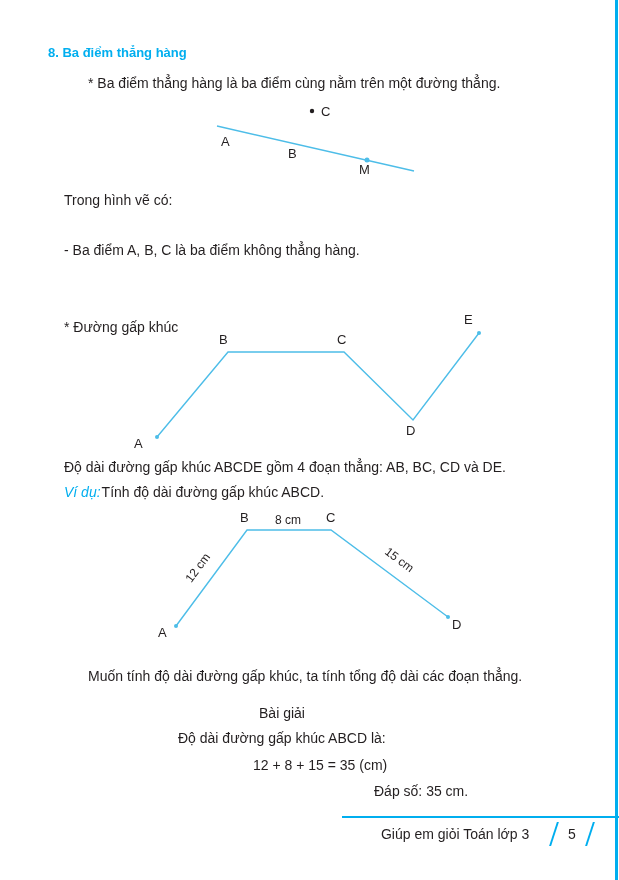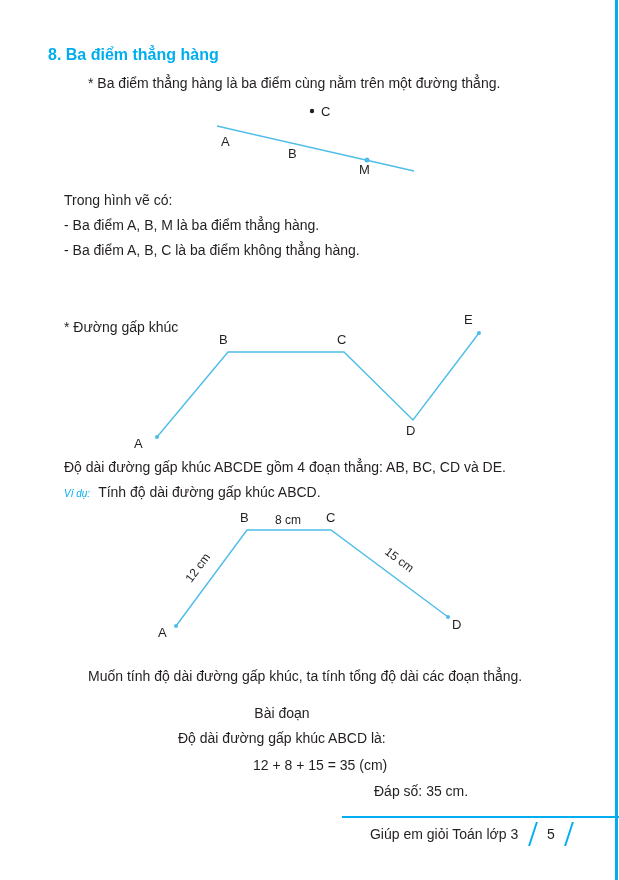--- a/index.html
+++ b/index.html
@@ -4,38 +4,38 @@
 <style>
   * { margin:0; padding:0; box-sizing:border-box; }
   html,body { width:619px; height:880px; }
   body { background:#ffffff; }
   .page {
     position:relative; width:619px; height:880px; background:#ffffff;
     font-family:"Liberation Sans", sans-serif; color:var(--text, #231f20);
     overflow:hidden;
   }
   .abs { position:absolute; }
-  .heading { font-size:16px; font-weight:bold; color:var(--accent, #00aeef); line-height:1.2; }
+  .heading { font-size:13px; font-weight:bold; color:var(--accent, #00aeef); line-height:1.2; }
   .body-text { font-size:14px; line-height:1.2; color:var(--text, #231f20); }
-  .example-label { font-size:10px; font-style:italic; color:var(--accent, #00aeef); margin-right:8px; }
+  .example-label { font-size:14px; font-style:italic; color:var(--accent, #00aeef); margin-right:1px; }
   .centered { left:0; width:564px; text-align:center; }
   .accent-stripe { position:absolute; top:0; right:1px; width:3px; height:100%; background:var(--accent, #00aeef); }
 
   svg { display:block; }
   .fig-line { stroke:var(--line, #4dbde8); stroke-width:1.4; fill:none; }
   .fig-dot { fill:var(--line, #4dbde8); }
   .fig-dot-dark { fill:var(--text, #231f20); }
   .fig-label { font-family:"Liberation Sans", sans-serif; font-size:13px; fill:var(--text, #231f20); }
   .fig-measure { font-size:12px; }
 
   .footer {
     position:absolute; left:342px; top:816px; width:277px; height:33px;
     border-top:2px solid var(--accent, #00aeef);
     display:flex; align-items:center; justify-content:flex-end;
-    gap:14px; padding-right:49px; font-size:14px;
+    gap:24px; padding-right:28px; font-size:14px;
   }
   .page-num-box {
     display:flex; align-items:center; justify-content:center;
     height:24px; padding:0 13px;
     border-left:2px solid var(--accent, #00aeef);
     border-right:2px solid var(--accent, #00aeef);
     transform:skewX(-18deg);
   }
   .page-num-box .unskew { transform:skewX(18deg); display:block; }
 </style>
@@ -54,21 +54,20 @@
     <line class="fig-line" x1="217" y1="31" x2="414" y2="76"></line>
     <circle class="fig-dot-dark" cx="312" cy="16" r="2.2"></circle>
     <circle class="fig-dot" cx="367" cy="65" r="2.5"></circle>
     <text class="fig-label" x="221" y="51">A</text>
     <text class="fig-label" x="288" y="63">B</text>
     <text class="fig-label" x="359" y="79">M</text>
     <text class="fig-label" x="321" y="21">C</text>
   </svg>
 
   <p class="abs body-text" style="top:192px; left:64px;">Trong hình vẽ có:</p>
-  <p class="abs body-text" style="top:217px; left:64px;">- Ba điểm A, B, M là ba điểm thẳng hàng.</p>
   <p class="abs body-text" style="top:242px; left:64px;">- Ba điểm A, B, C là ba điểm không thẳng hàng.</p>
 
 
   <p class="abs body-text" style="top:295px; left:64px;margin-top:24px;">* Đường gấp khúc</p>
 
   <svg class="abs" style="top:310px; left:0;" width="619" height="148">
     <polyline class="fig-line" points="157,127 228,42 344,42 413,110 479,23"></polyline>
     <circle class="fig-dot" cx="157" cy="127" r="2"></circle>
     <circle class="fig-dot" cx="479" cy="23" r="2"></circle>
     <text class="fig-label" x="134" y="138">A</text>
@@ -92,21 +91,21 @@
     <text class="fig-label" x="240" y="17">B</text>
     <text class="fig-label" x="326" y="17">C</text>
     <text class="fig-label" x="452" y="124">D</text>
     <text class="fig-label fig-measure" x="288" y="19" text-anchor="middle">8 cm</text>
     <text class="fig-label fig-measure" x="201" y="65" text-anchor="middle" transform="rotate(-53.5 201 65)">12 cm</text>
     <text class="fig-label fig-measure" x="397" y="58" text-anchor="middle" transform="rotate(36.6 397 58)">15 cm</text>
   </svg>
 
   <p class="abs body-text" style="top:668px; left:88px;">Muốn tính độ dài đường gấp khúc, ta tính tổng độ dài các đoạn thẳng.</p>
 
-  <p class="abs body-text centered" style="top:705px;">Bài đoạn</p>
+  <p class="abs body-text centered" style="top:705px;">Bài giải</p>
   <p class="abs body-text" style="top:730px; left:178px;">Độ dài đường gấp khúc ABCD là:</p>
   <p class="abs body-text" style="top:757px; left:253px;">12 + 8 + 15 = 35 (cm)</p>
   <p class="abs body-text" style="top:783px; left:374px;">Đáp số: 35 cm.</p>
 
   <div class="footer">
     <span>Giúp em giỏi Toán lớp 3</span>
     <span class="page-num-box">
       <span class="unskew">5</span>
     </span>
   </div>

